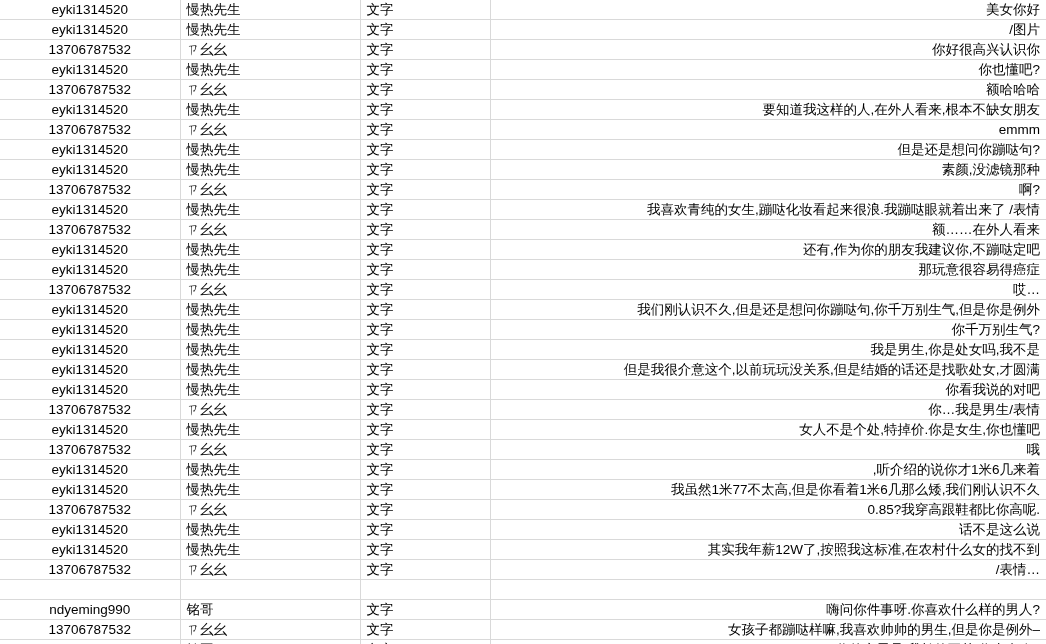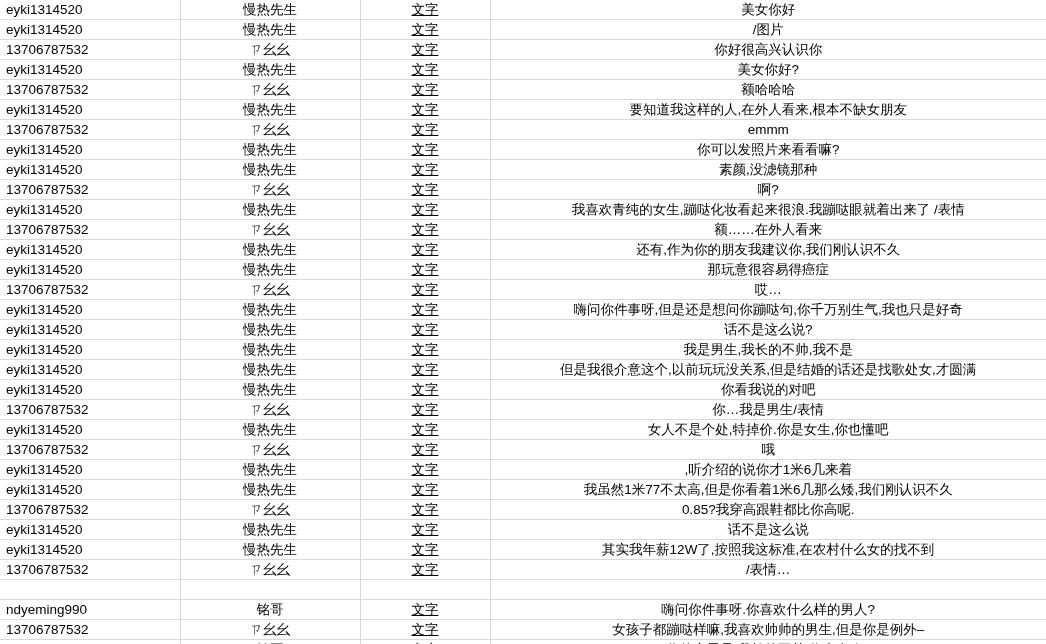--- a/index.html
+++ b/index.html
@@ -27,34 +27,31 @@
     border-bottom: 1px solid #d9d9d9;
     white-space: nowrap;
     overflow: hidden;
   }
   col.c-account { width: 180px; }
   col.c-nick    { width: 180px; }
   col.c-type    { width: 130px; }
   col.c-content { width: 556px; }
 
   td.account {
-    text-align: left;
+    text-align: center;
     border-right: 1px solid #d9d9d9;
   }
   td.nick {
-    text-align: center;
     border-right: 1px solid #d9d9d9;
   }
   td.type {
-    text-align: center;
-    border-right: 1px solid #d9d9d9;
-    text-decoration: underline;
+    border-right: 1px solid #d9d9d9;
   }
   td.content {
-    text-align: center;
+    text-align: right;
     padding-right: 90px;
   }
   tr.spacer td {
     height: 19px;
     border-bottom: 1px solid #d9d9d9;
   }
   tr.spacer td.account,
   tr.spacer td.nick,
   tr.spacer td.type {
     border-right: 1px solid #d9d9d9;
@@ -86,21 +83,21 @@
       <tr>
         <td class="account">13706787532</td>
         <td class="nick">ㄗ幺幺</td>
         <td class="type">文字</td>
         <td class="content">你好很高兴认识你</td>
       </tr>
       <tr>
         <td class="account">eyki1314520</td>
         <td class="nick">慢热先生</td>
         <td class="type">文字</td>
-        <td class="content">美女你好?</td>
+        <td class="content">你也懂吧?</td>
       </tr>
       <tr>
         <td class="account">13706787532</td>
         <td class="nick">ㄗ幺幺</td>
         <td class="type">文字</td>
         <td class="content">额哈哈哈</td>
       </tr>
       <tr>
         <td class="account">eyki1314520</td>
         <td class="nick">慢热先生</td>
@@ -110,21 +107,21 @@
       <tr>
         <td class="account">13706787532</td>
         <td class="nick">ㄗ幺幺</td>
         <td class="type">文字</td>
         <td class="content">emmm</td>
       </tr>
       <tr>
         <td class="account">eyki1314520</td>
         <td class="nick">慢热先生</td>
         <td class="type">文字</td>
-        <td class="content">你可以发照片来看看嘛?</td>
+        <td class="content">但是还是想问你蹦哒句?</td>
       </tr>
       <tr>
         <td class="account">eyki1314520</td>
         <td class="nick">慢热先生</td>
         <td class="type">文字</td>
         <td class="content">素颜,没滤镜那种</td>
       </tr>
       <tr>
         <td class="account">13706787532</td>
         <td class="nick">ㄗ幺幺</td>
@@ -140,51 +137,51 @@
       <tr>
         <td class="account">13706787532</td>
         <td class="nick">ㄗ幺幺</td>
         <td class="type">文字</td>
         <td class="content">额……在外人看来</td>
       </tr>
       <tr>
         <td class="account">eyki1314520</td>
         <td class="nick">慢热先生</td>
         <td class="type">文字</td>
-        <td class="content">还有,作为你的朋友我建议你,我们刚认识不久</td>
+        <td class="content">还有,作为你的朋友我建议你,不蹦哒定吧</td>
       </tr>
       <tr>
         <td class="account">eyki1314520</td>
         <td class="nick">慢热先生</td>
         <td class="type">文字</td>
         <td class="content">那玩意很容易得癌症</td>
       </tr>
       <tr>
         <td class="account">13706787532</td>
         <td class="nick">ㄗ幺幺</td>
         <td class="type">文字</td>
         <td class="content">哎…</td>
       </tr>
       <tr>
         <td class="account">eyki1314520</td>
         <td class="nick">慢热先生</td>
         <td class="type">文字</td>
-        <td class="content">嗨问你件事呀,但是还是想问你蹦哒句,你千万别生气,我也只是好奇</td>
-      </tr>
-      <tr>
-        <td class="account">eyki1314520</td>
-        <td class="nick">慢热先生</td>
-        <td class="type">文字</td>
-        <td class="content">话不是这么说?</td>
-      </tr>
-      <tr>
-        <td class="account">eyki1314520</td>
-        <td class="nick">慢热先生</td>
-        <td class="type">文字</td>
-        <td class="content">我是男生,我长的不帅,我不是</td>
+        <td class="content">我们刚认识不久,但是还是想问你蹦哒句,你千万别生气,但是你是例外</td>
+      </tr>
+      <tr>
+        <td class="account">eyki1314520</td>
+        <td class="nick">慢热先生</td>
+        <td class="type">文字</td>
+        <td class="content">你千万别生气?</td>
+      </tr>
+      <tr>
+        <td class="account">eyki1314520</td>
+        <td class="nick">慢热先生</td>
+        <td class="type">文字</td>
+        <td class="content">我是男生,你是处女吗,我不是</td>
       </tr>
       <tr>
         <td class="account">eyki1314520</td>
         <td class="nick">慢热先生</td>
         <td class="type">文字</td>
         <td class="content">但是我很介意这个,以前玩玩没关系,但是结婚的话还是找歌处女,才圆满</td>
       </tr>
       <tr>
         <td class="account">eyki1314520</td>
         <td class="nick">慢热先生</td>

